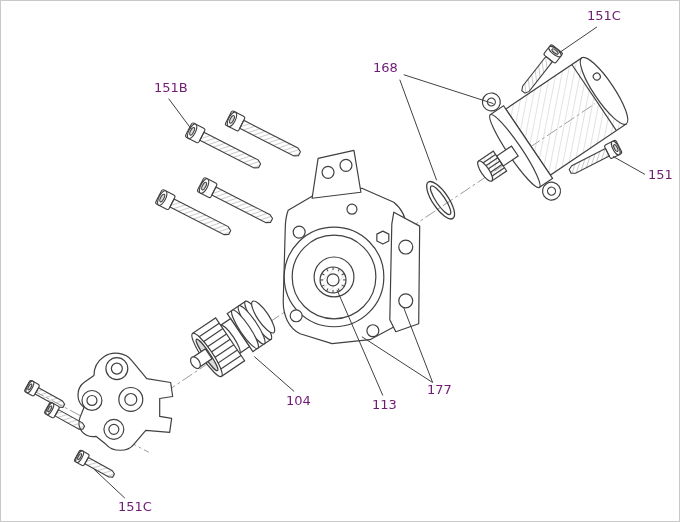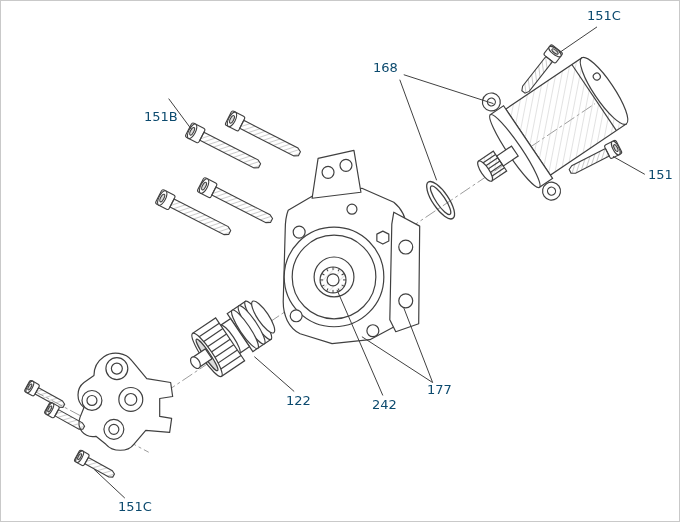--- a/index.html
+++ b/index.html
@@ -11,21 +11,21 @@
     border:1px solid #c9c9c9;
     box-sizing:border-box;
     overflow:hidden;
     font-family:"DejaVu Sans", sans-serif;
   }
   #art { position:absolute; left:0; top:0; width:100%; height:100%; }
   .callout {
     position:absolute;
     font-size:13px;
     line-height:14px;
-    color:#0c4a6e;
+    color:#701a75;
     white-space:nowrap;
     user-select:none;
   }
 </style>
 </head>
 <body>
 
 <div id="stage">
 
   <svg id="art" viewBox="0 0 680 522" xmlns="http://www.w3.org/2000/svg">
@@ -175,19 +175,19 @@
       <path d="M294,392 L254,357"></path>
       <path d="M383,396 L337,290"></path>
       <path d="M433,383 L404,308"></path>
       <path d="M433,383 L362,337"></path>
       <path d="M124,499 L93,470"></path>
     </g>
   </svg>
 
   <span class="callout" style="left:586px; top:8px;">151C</span>
   <span class="callout" style="left:372px; top:60px;">168</span>
-  <span class="callout" style="left:143px; top:80px;margin-top:29px;">151B</span>
+  <span class="callout" style="left:153px; top:80px;">151B</span>
   <span class="callout" style="left:647px; top:167px;">151</span>
-  <span class="callout" style="left:285px; top:393px;">122</span>
-  <span class="callout" style="left:371px; top:397px;">242</span>
+  <span class="callout" style="left:285px; top:393px;">104</span>
+  <span class="callout" style="left:371px; top:397px;">113</span>
   <span class="callout" style="left:426px; top:382px;">177</span>
   <span class="callout" style="left:117px; top:499px;">151C</span>
 </div>
 
 </body></html>

